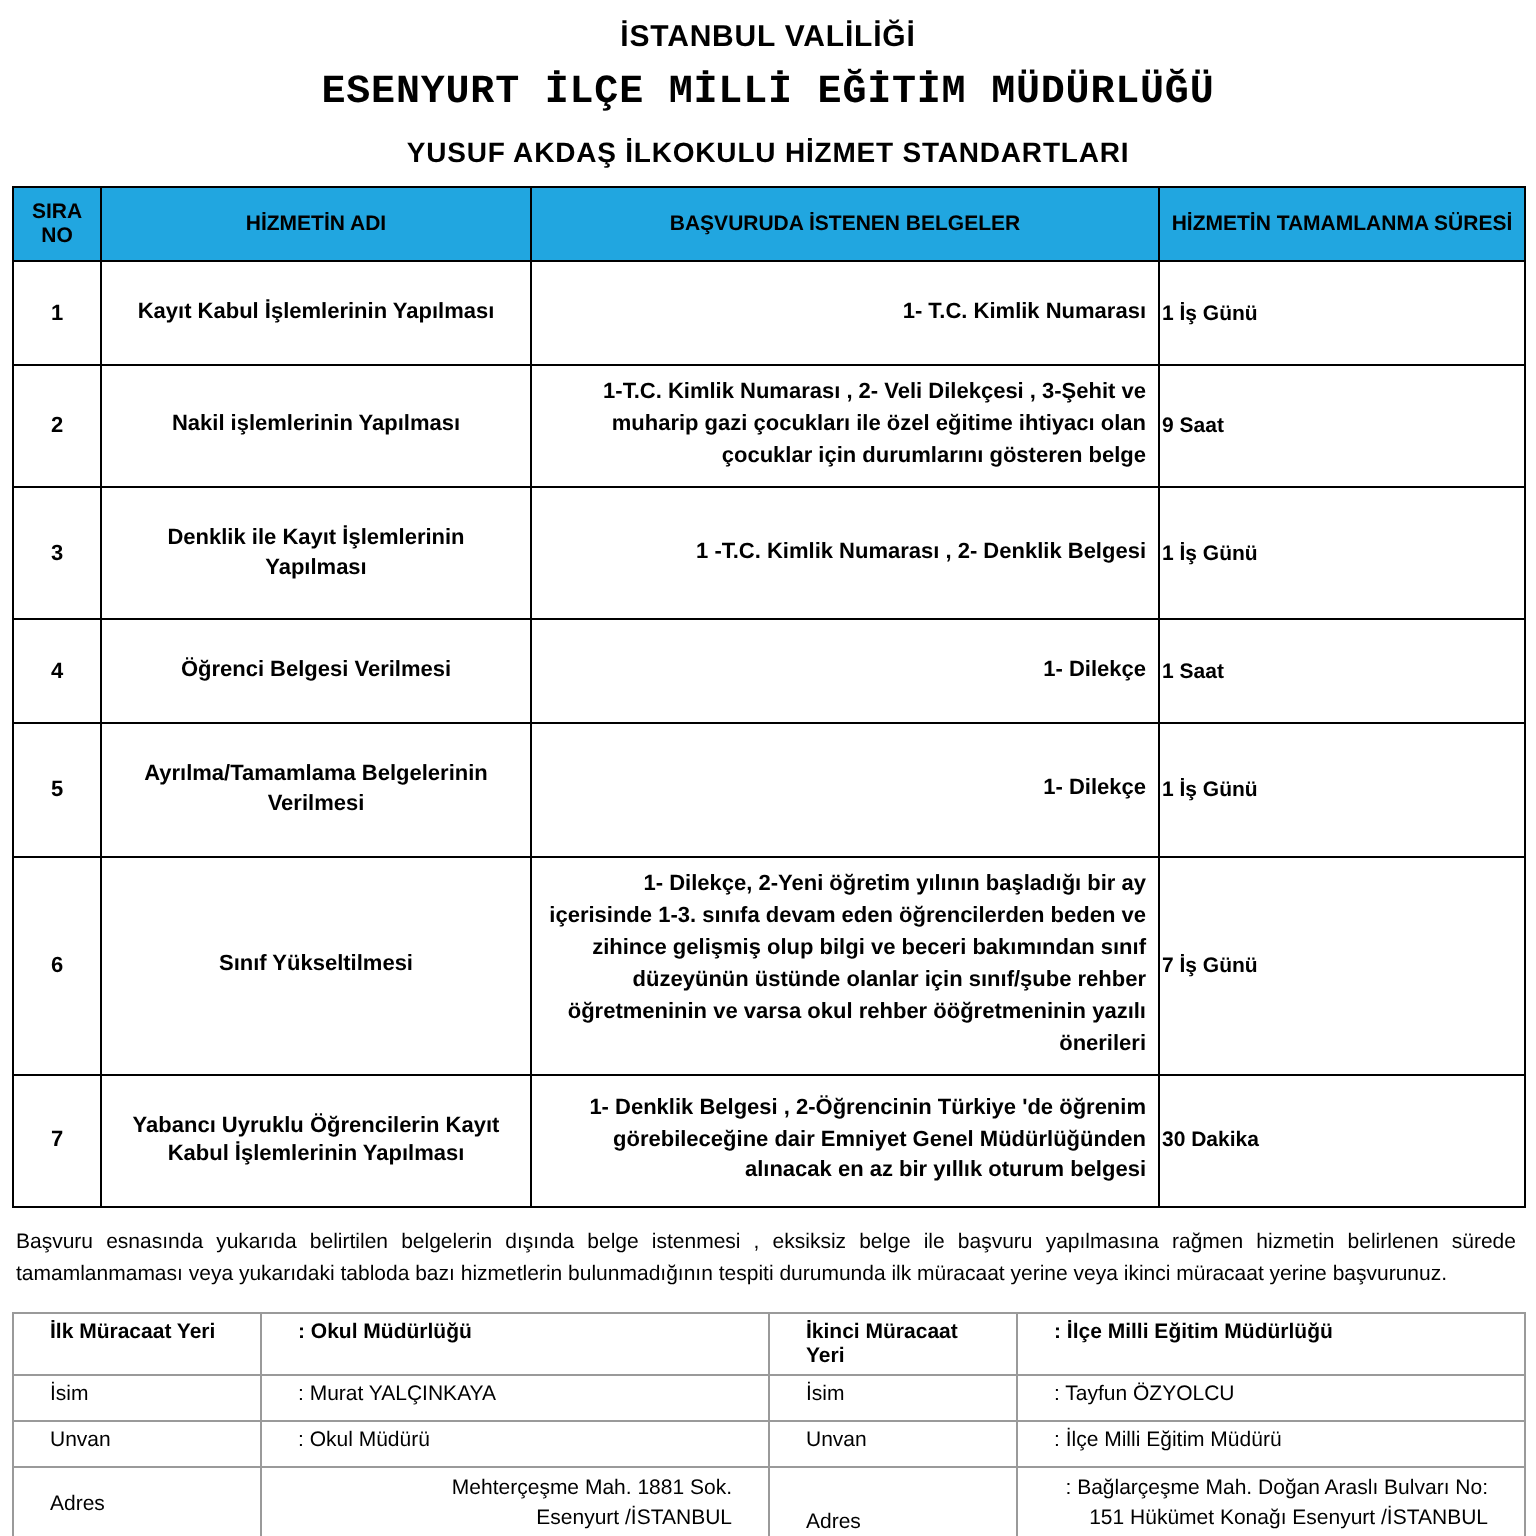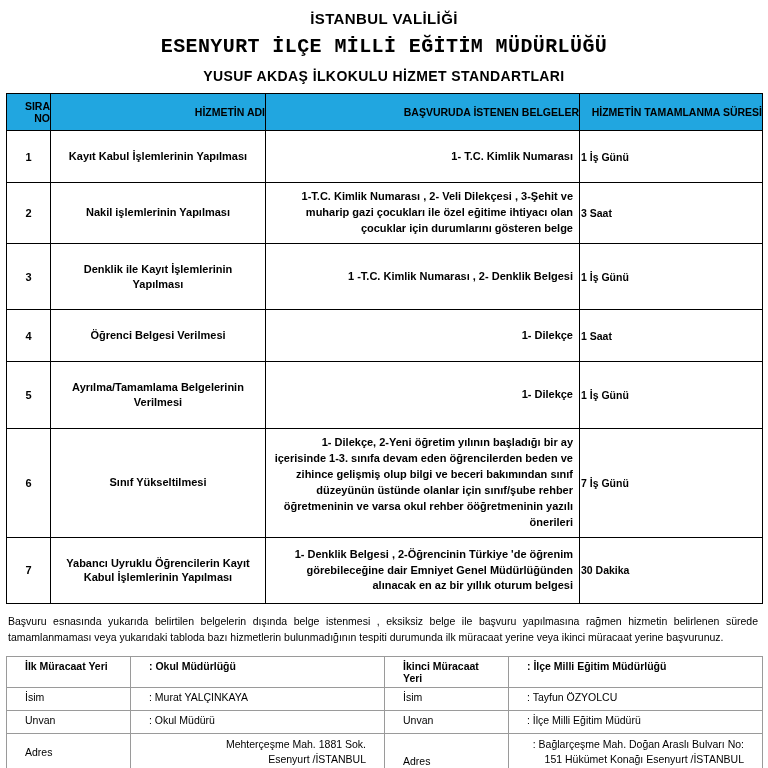--- a/index.html
+++ b/index.html
@@ -41,21 +41,21 @@
   }
   table.main th, table.main td {
     border: 1px solid #000000;
     vertical-align: middle;
   }
   table.main thead th {
     background: #21a6e0;
     color: #000000;
     font-size: 10.5px;
     font-weight: bold;
-    text-align: right;
+    text-align: center;
     padding: 6px 0;
     line-height: 1.15;
   }
   col.c1 { width: 44px; }
   col.c2 { width: 215px; }
   col.c3 { width: 314px; }
   col.c4 { width: 183px; }
 
   td.num {
     text-align: center;
@@ -147,21 +147,21 @@
       <tr>
         <td class="num">1</td>
         <td class="name">Kayıt Kabul İşlemlerinin Yapılması</td>
         <td class="docs">1- T.C. Kimlik Numarası</td>
         <td class="dur">1 İş Günü</td>
       </tr>
       <tr>
         <td class="num">2</td>
         <td class="name">Nakil işlemlerinin Yapılması</td>
         <td class="docs">1-T.C. Kimlik Numarası ,    2- Veli Dilekçesi  , 3-Şehit ve muharip gazi çocukları ile özel eğitime ihtiyacı olan çocuklar için durumlarını gösteren belge</td>
-        <td class="dur">3 Saat</td>
+        <td class="dur">9 Saat</td>
       </tr>
       <tr>
         <td class="num">3</td>
         <td class="name">Denklik ile Kayıt İşlemlerinin Yapılması</td>
         <td class="docs">1 -T.C.  Kimlik Numarası ,     2- Denklik Belgesi</td>
         <td class="dur">1 İş Günü</td>
       </tr>
       <tr>
         <td class="num">4</td>
         <td class="name">Öğrenci Belgesi Verilmesi</td>

